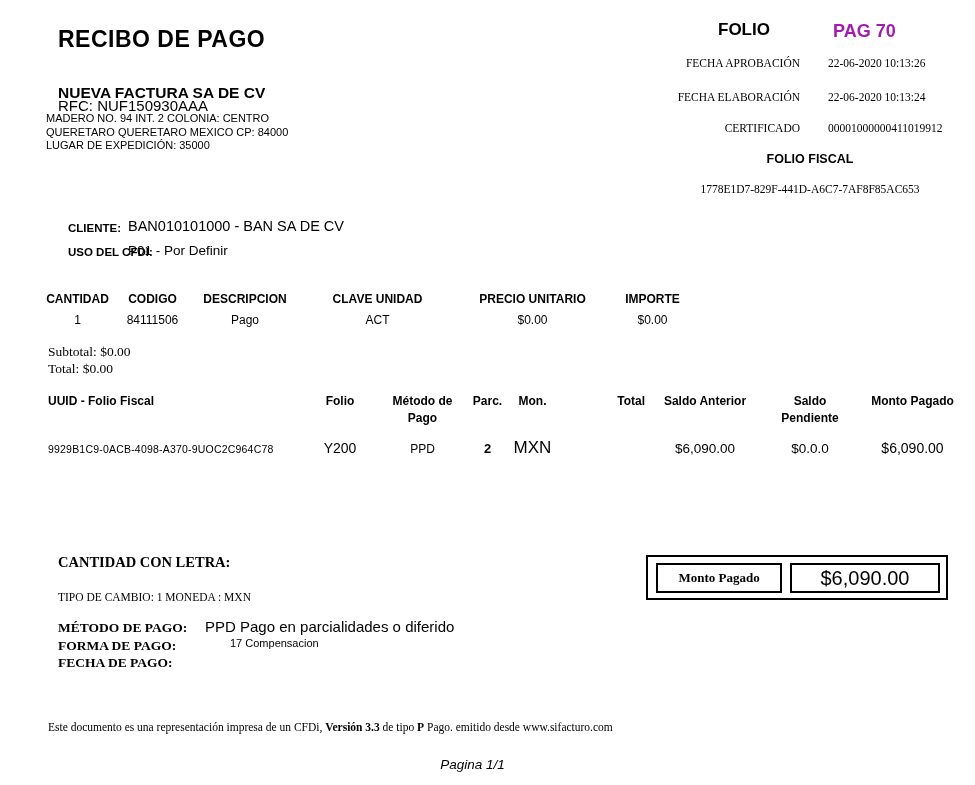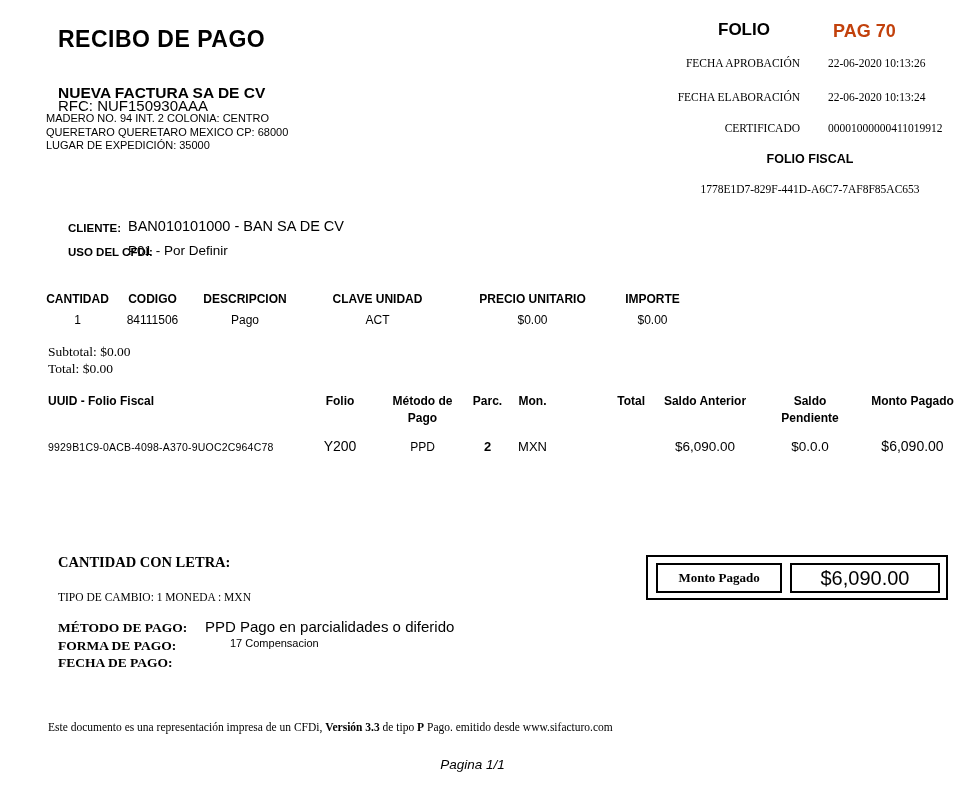--- a/index.html
+++ b/index.html
@@ -64,21 +64,21 @@
   .pc-3 { width:45px;  text-align:center; }
   .pc-4 { width:45px;  text-align:center; }
   .pc-5 { width:90px;  text-align:right; }
   .pc-6 { width:120px; text-align:center; }
   .pc-7 { width:90px;  text-align:center; }
   .pc-8 { width:115px; text-align:center; }
   .pay-row .pc-0 { font-size:10.5px; letter-spacing:0.2px; }
   .pay-row .pc-1 { font-size:14px; }
   .pay-row .pc-2 { font-size:12px; }
   .pay-row .pc-3 { font-size:13px; font-weight:bold; }
-  .pay-row .pc-4 { font-size:13px; }
+  .pay-row .pc-4 { font-size:17px; }
   .pay-row .pc-6 { font-size:13.5px; }
   .pay-row .pc-7 { font-size:13.5px; }
   .pay-row .pc-8 { font-size:14px; }
 
   
   .cantidad-letra { left:58px; top:554px; font-family:"Liberation Serif", serif;
                     font-size:14.5px; font-weight:bold; }
   .monto-box { left:646px; top:555px; width:302px; height:45px; border:2px solid #000;
                display:flex; align-items:center; }
   .monto-label-box { position:absolute; left:8px; top:6px; width:126px; height:30px;
@@ -100,21 +100,21 @@
   .doc-footer { left:48px; top:721px; font-family:"Liberation Serif", serif; font-size:11.5px; }
   .doc-footer b { font-weight:bold; }
   .page-indicator { left:0; top:757px; width:945px; text-align:center;
                     font-size:13.5px; font-style:italic; }
 </style>
 </head>
 <body>
 
 <div class="abs doc-title">RECIBO DE PAGO</div>
 <div class="abs folio-label">FOLIO</div>
-<div class="abs pag-number" style="color: #c2410c;">PAG 70</div>
+<div class="abs pag-number" style="color: #a21caf;">PAG 70</div>
 
 <div class="abs meta-row meta-row-1">
   <span class="m-label">FECHA APROBACIÓN</span>
   <span class="m-value">22-06-2020 10:13:26</span>
 </div>
 <div class="abs meta-row meta-row-2">
   <span class="m-label">FECHA ELABORACIÓN</span>
   <span class="m-value">22-06-2020 10:13:24</span>
 </div>
 <div class="abs meta-row meta-row-3">
@@ -122,21 +122,21 @@
   <span class="m-value">00001000000411019912</span>
 </div>
 
 <div class="abs folio-fiscal-label">FOLIO FISCAL</div>
 <div class="abs folio-fiscal-value">1778E1D7-829F-441D-A6C7-7AF8F85AC653</div>
 
 <div class="abs emitter-name">NUEVA FACTURA SA DE CV</div>
 <div class="abs emitter-rfc">RFC: NUF150930AAA</div>
 <div class="abs emitter-address">
   <div>MADERO NO. 94 INT. 2 COLONIA: CENTRO</div>
-  <div>QUERETARO QUERETARO MEXICO CP: 68000</div>
+  <div>QUERETARO QUERETARO MEXICO CP: 84000</div>
   <div>LUGAR DE EXPEDICIÓN: 35000</div>
 </div>
 
 <div class="abs client-label">CLIENTE:</div>
 <div class="abs client-value">BAN010101000 - BAN SA DE CV</div>
 <div class="abs cfdi-label">USO DEL CFDI:</div>
 <div class="abs cfdi-value">P01 - Por Definir</div>
 
 <div class="abs items-header">
   <span class="ic-0">CANTIDAD</span>

